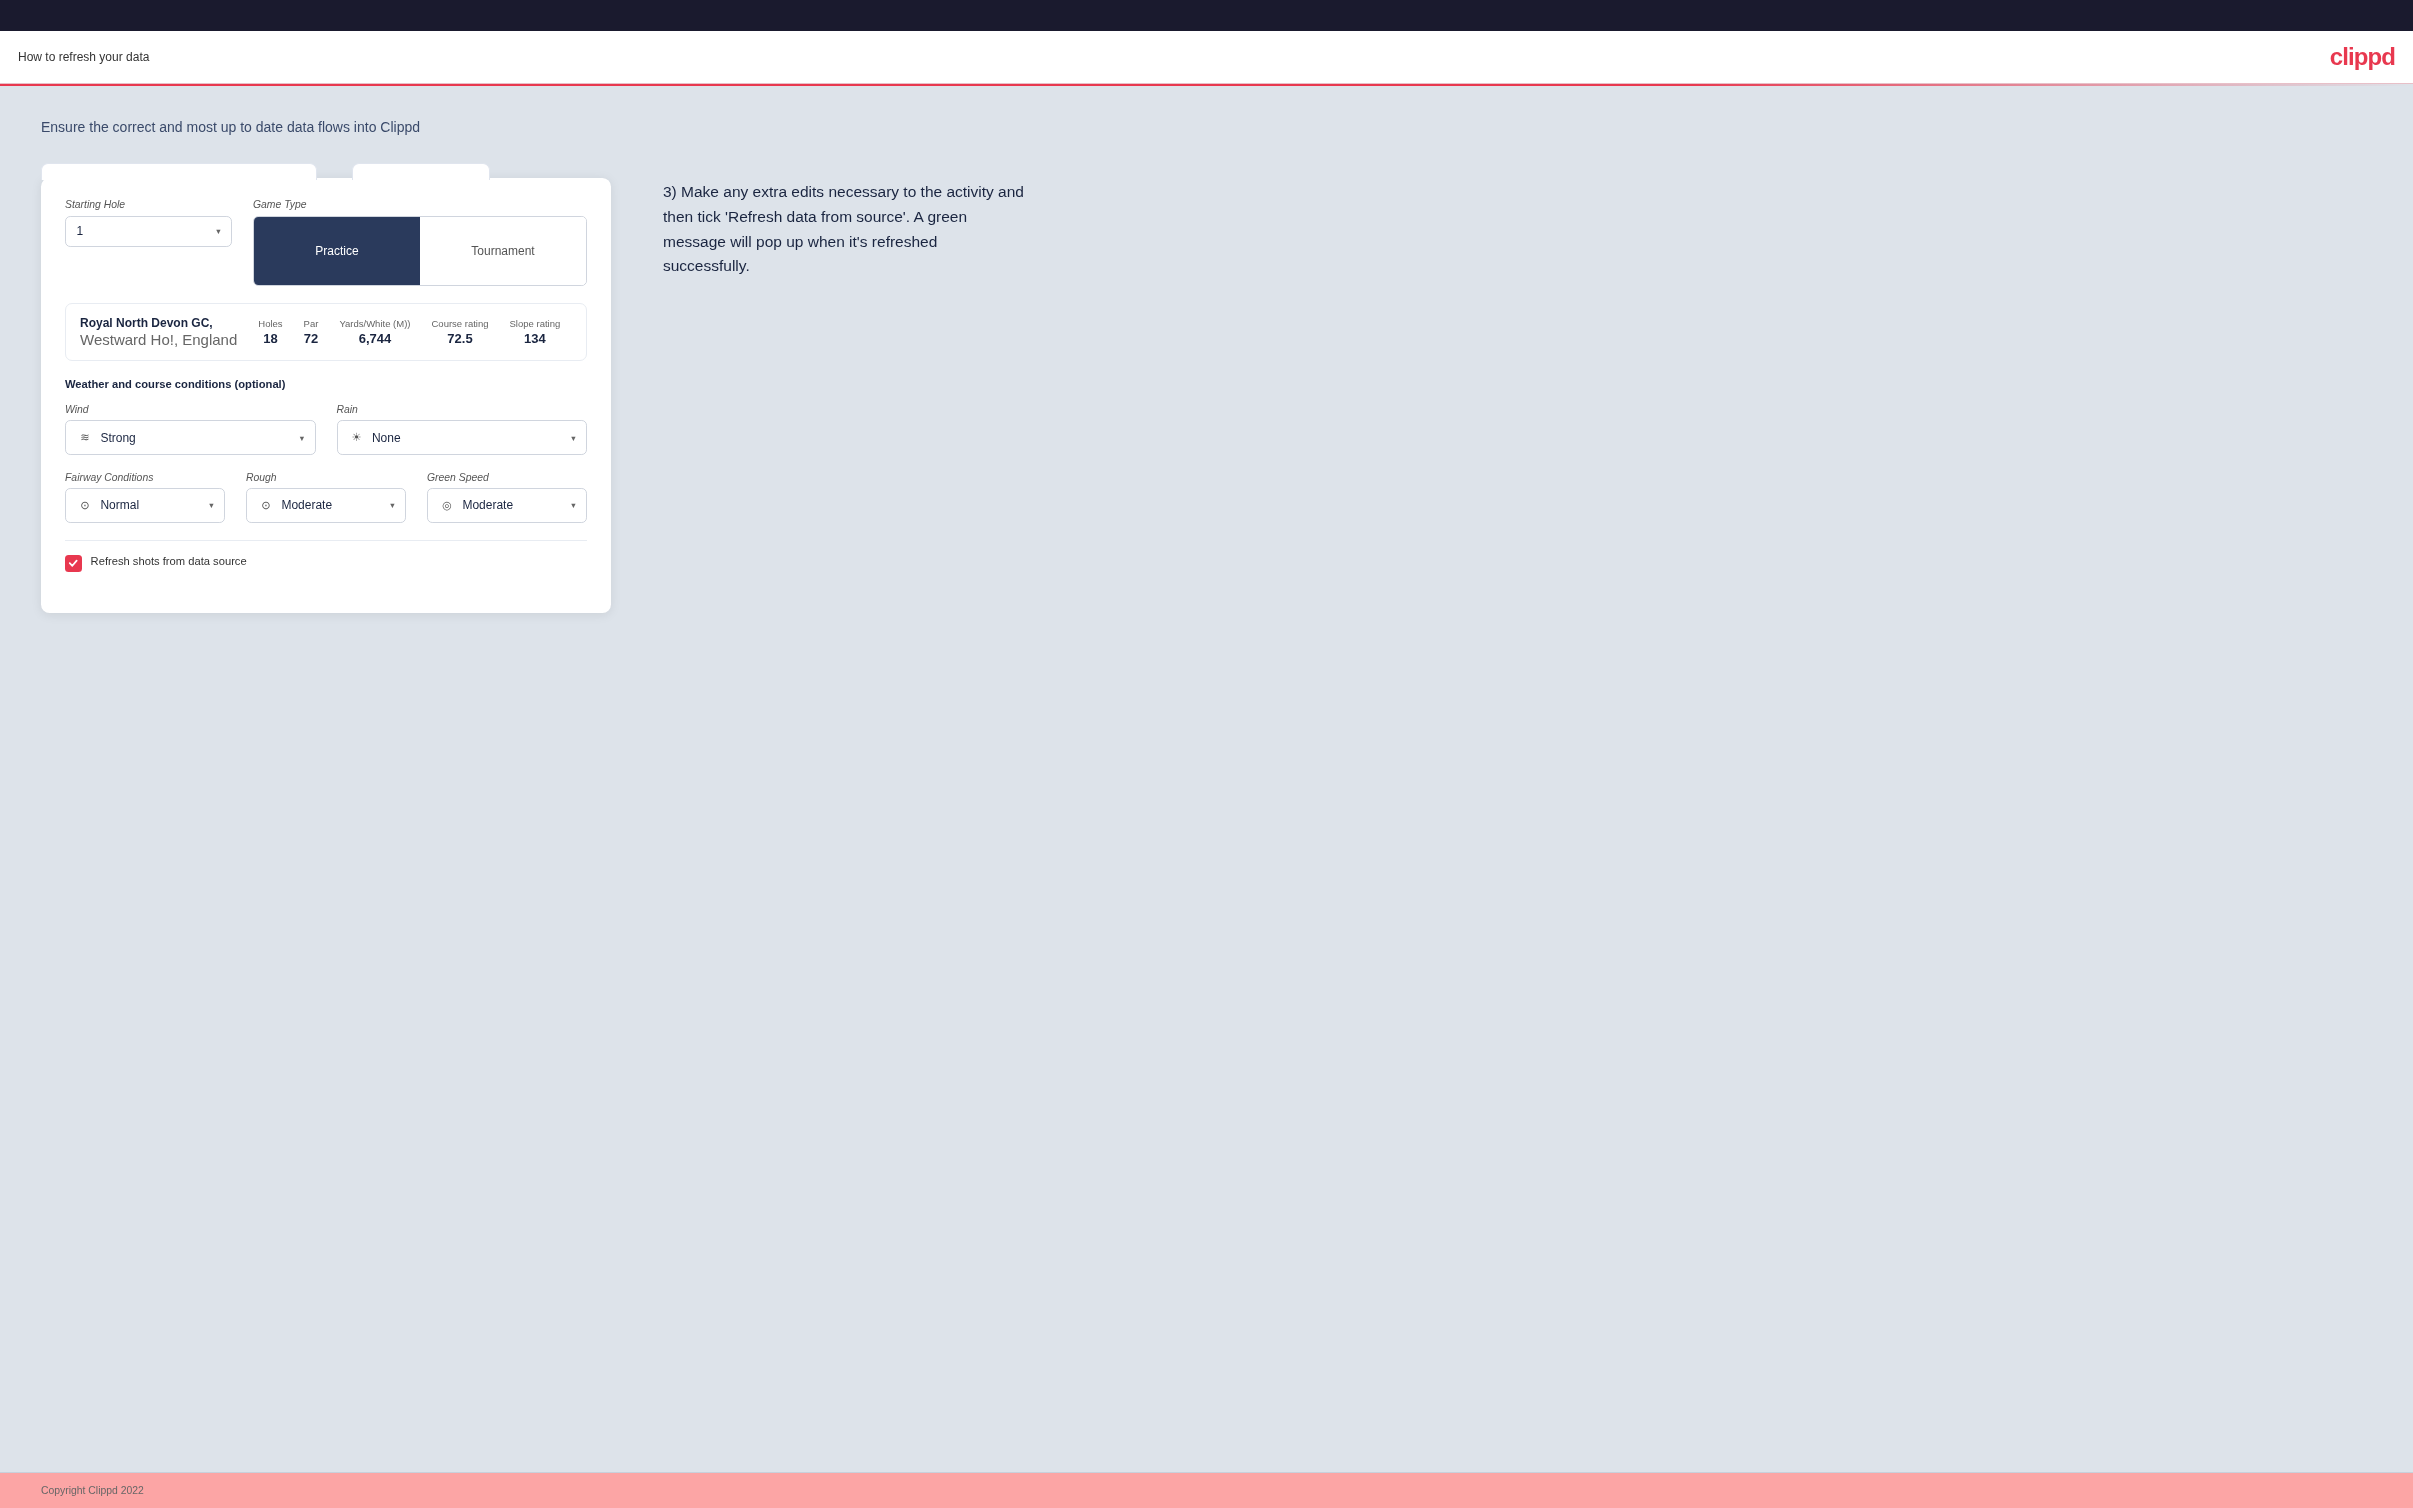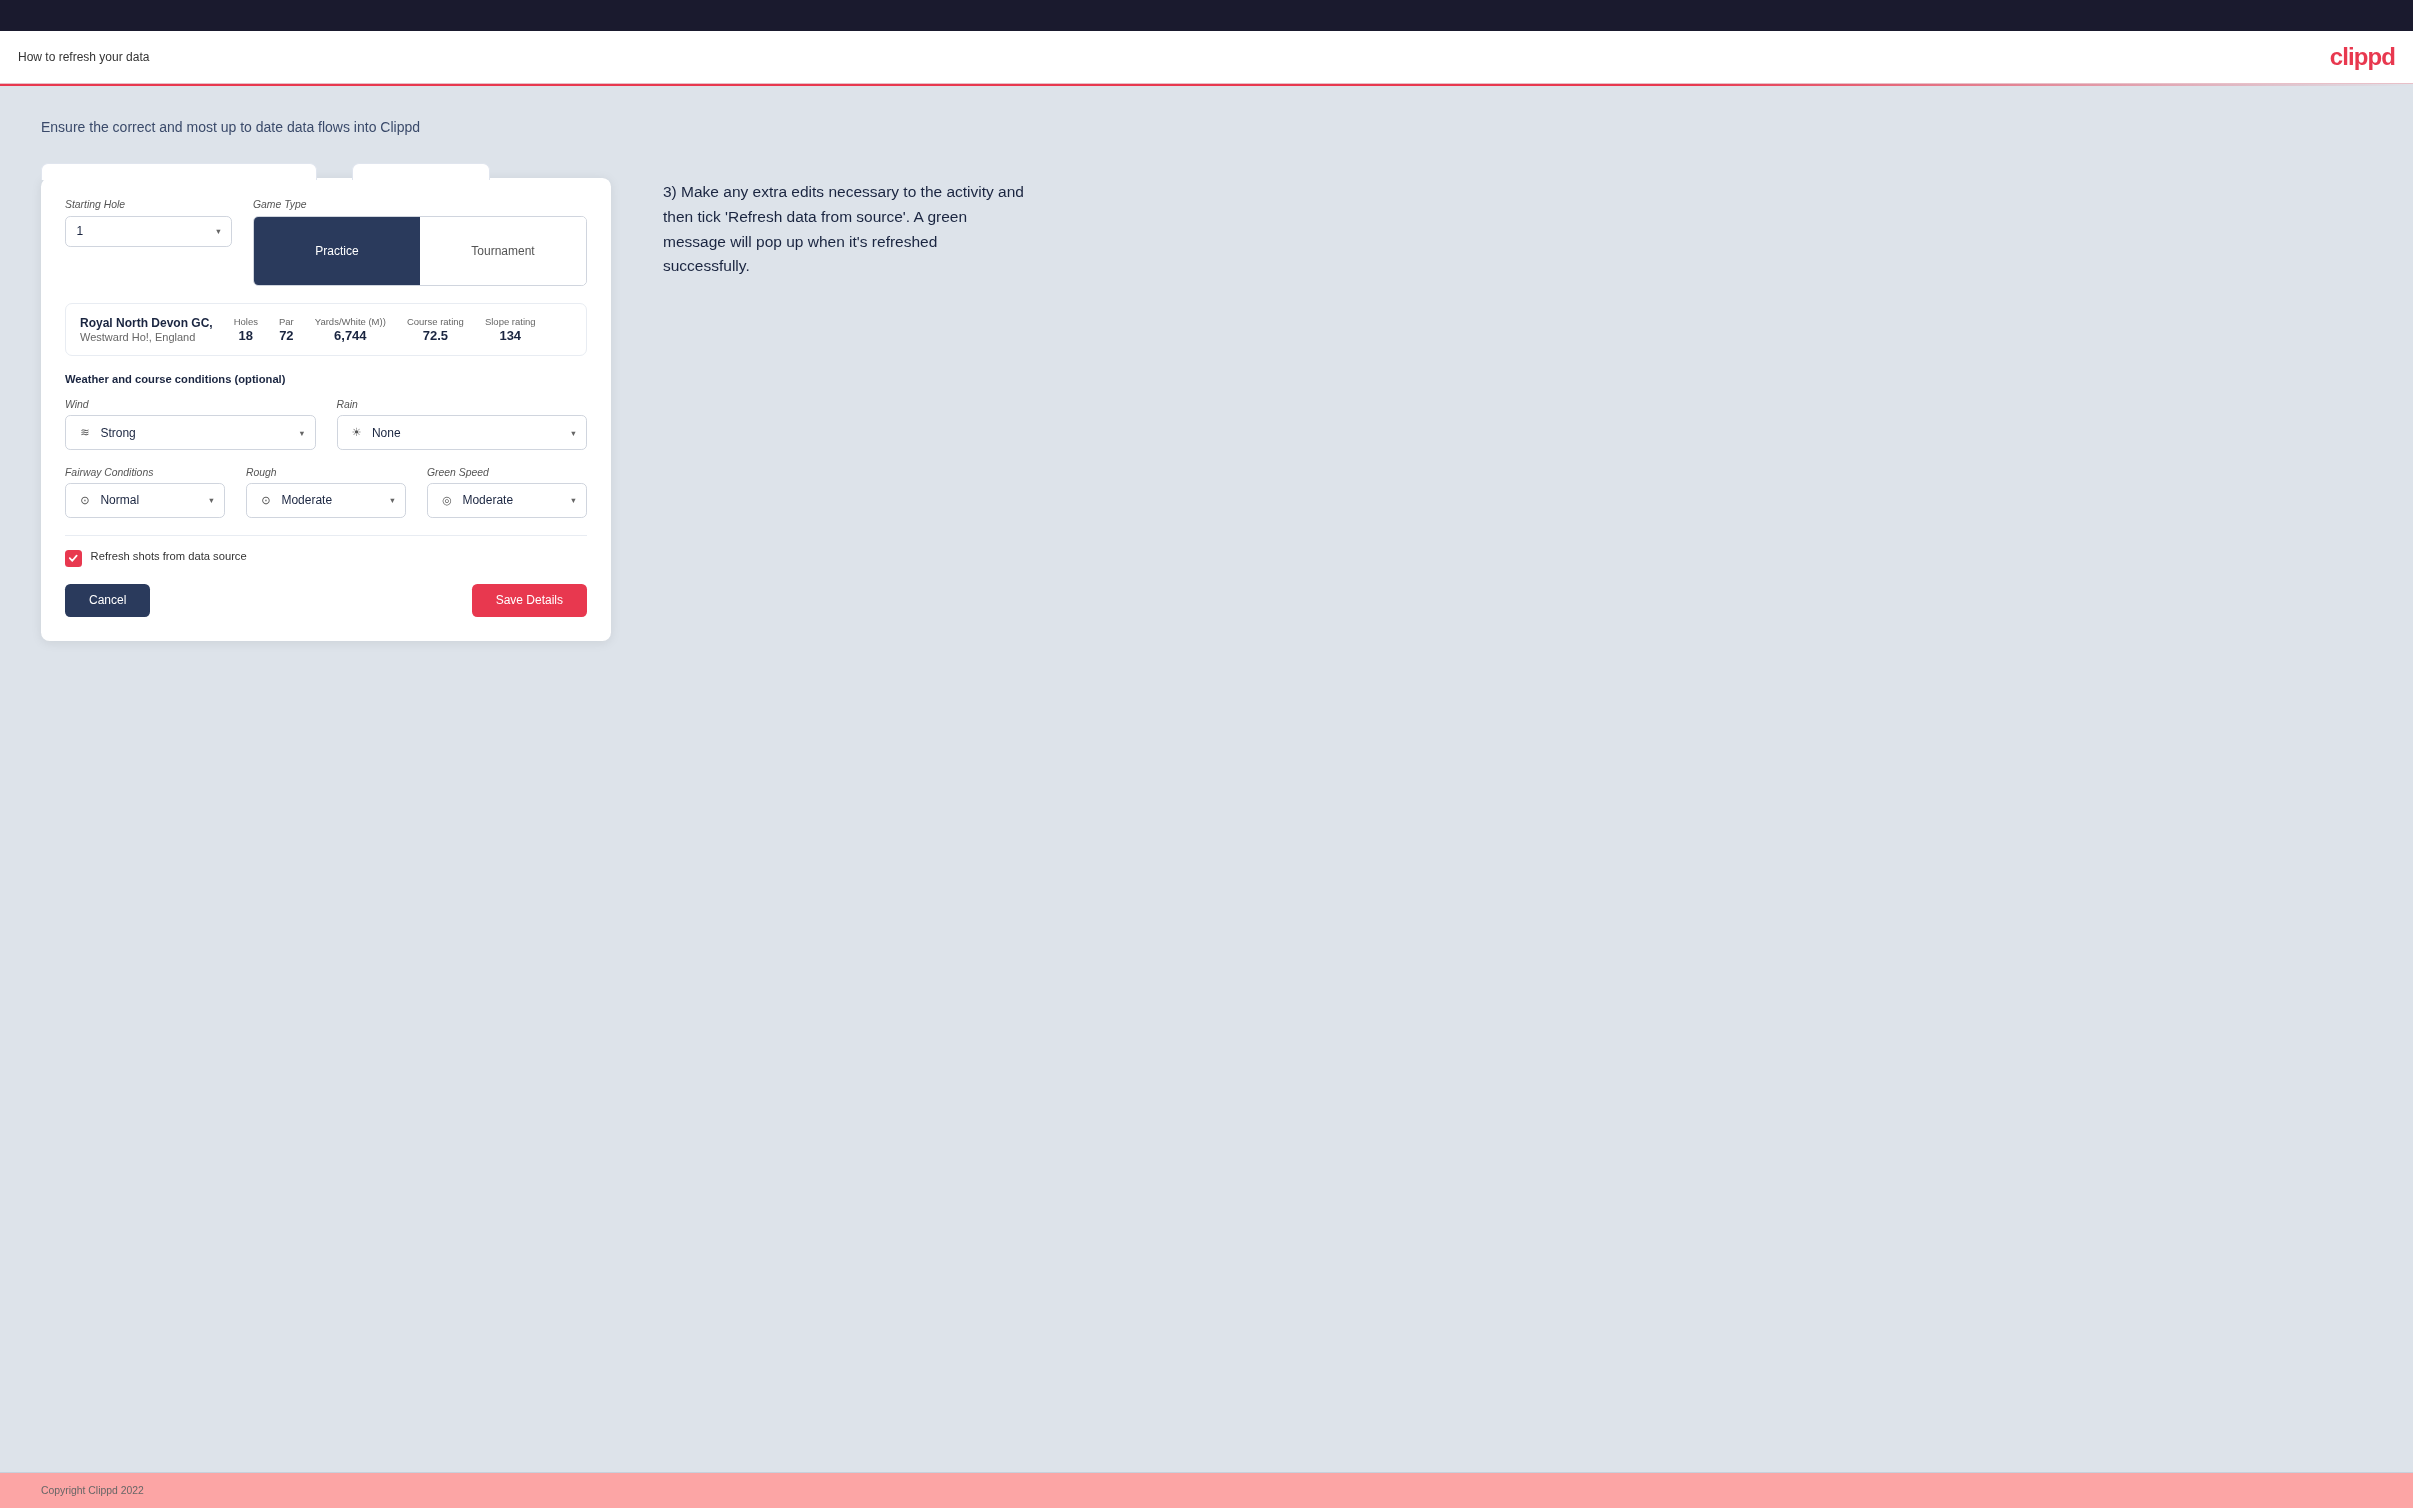--- a/index.html
+++ b/index.html
@@ -153,21 +153,21 @@
       align-items: center;
       gap: 21px;
     }
     .course-name {
       font-size: 12px;
       font-weight: 600;
       color: #1a2540;
       flex: 1;
     }
     .course-location {
-      font-size: 11px;
+      font-size: 15px;
       color: #666;
       margin-top: 1.7px;
     }
     .course-stat {
       text-align: center;
       flex-shrink: 0;
     }
     .course-stat-label {
       font-size: 9.5px;
       color: #666;
@@ -416,24 +416,20 @@
 
         <div class="checkbox-row">
           <div class="checkbox-box">
             <svg viewBox="0 0 12 12" fill="none" xmlns="http://www.w3.org/2000/svg">
               <path d="M2 6L5 9L10 3" stroke="white" stroke-width="2" stroke-linecap="round" stroke-linejoin="round"></path>
             </svg>
           </div>
           <span class="checkbox-label">Refresh shots from data source</span>
         </div>
 
-        <div class="button-row">
-          <button class="btn-cancel">Cancel</button>
-          <button class="btn-save">Save Details</button>
-        </div>
 
       </div>
     </div>
 
     <div class="description-text">3) Make any extra edits necessary to the activity and then tick 'Refresh data from source'. A green message will pop up when it's refreshed successfully.</div>
 
   </div>
 </div>
 
 <div class="footer">

